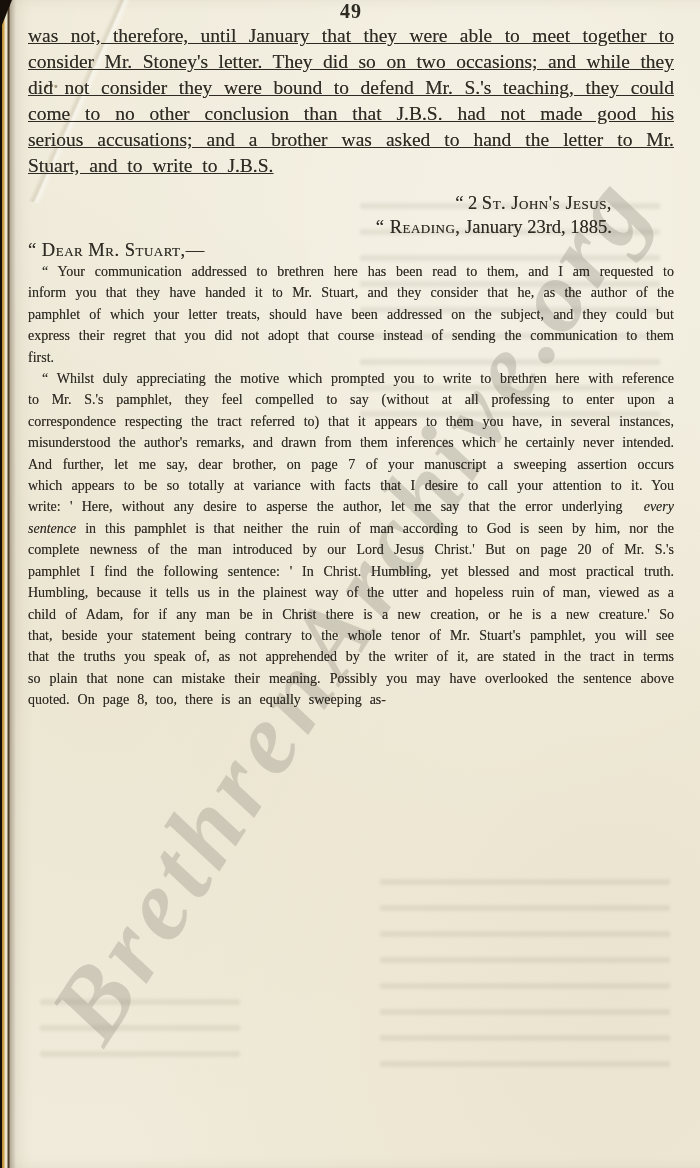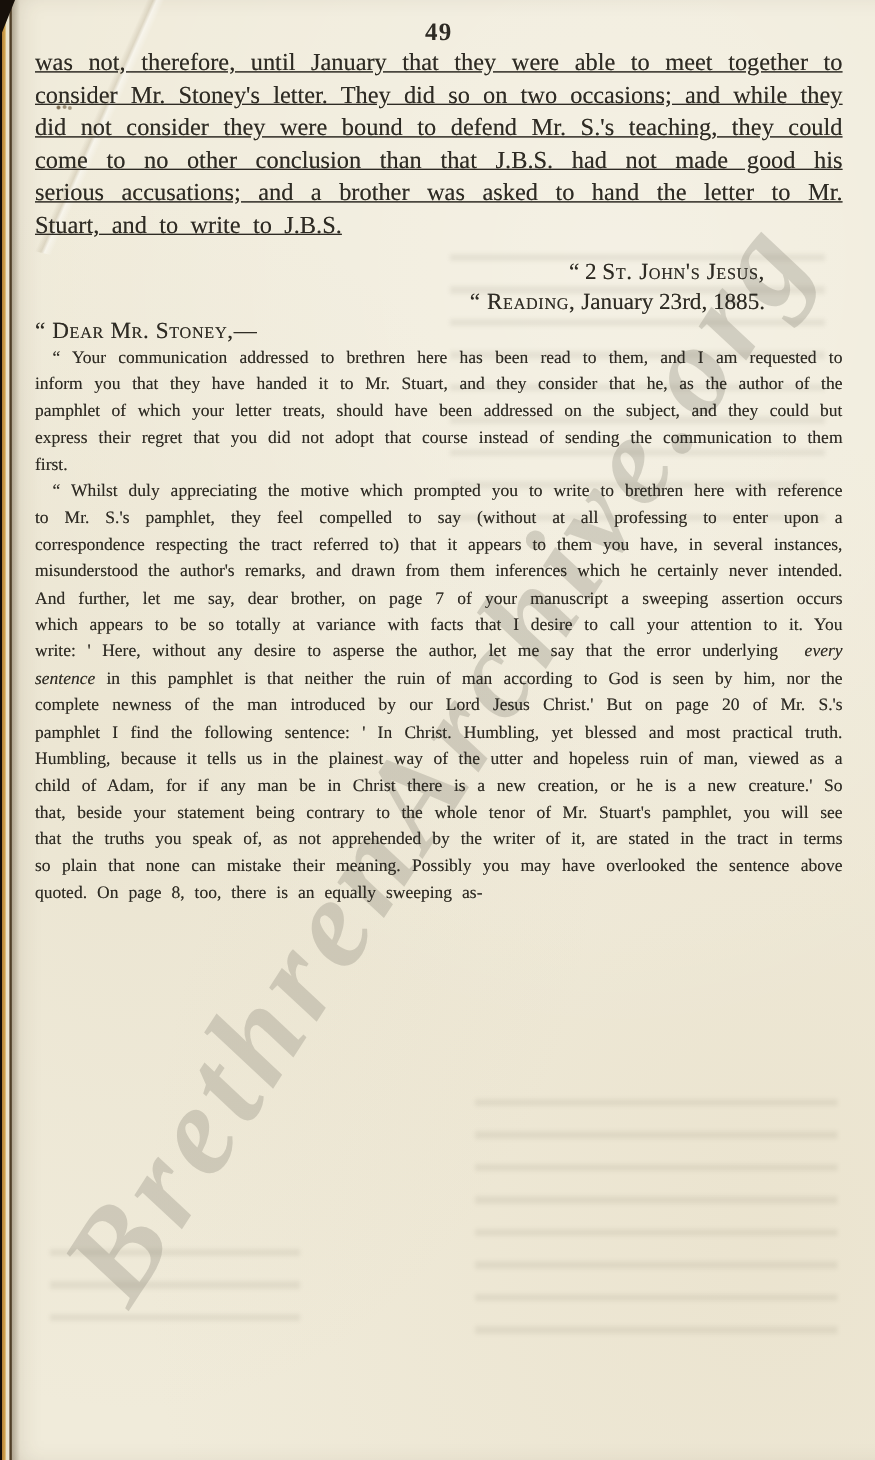--- a/index.html
+++ b/index.html
@@ -57,21 +57,21 @@
   
   .showthrough{
     position:absolute;z-index:0;opacity:.12;filter:blur(1.5px);
     background:repeating-linear-gradient(0deg, transparent 0 13px, rgba(110,104,84,.85) 13px 19px, transparent 19px 26px);
   }
   .st1{left:360px;top:190px;width:300px;height:240px;}
   .st2{left:380px;top:860px;width:290px;height:220px;}
   .st3{left:40px;top:980px;width:200px;height:90px;}
 
   .content{
-    position:absolute;left:28px;right:26px;top:15px;z-index:5;
+    position:absolute;left:28px;right:26px;top:0;z-index:5;
   }
   .content p{margin:0;}
   .page-number{
     margin-top:72px;text-align:center;
     font-size:20px;letter-spacing:1px;font-weight:700;
   }
   .para{
     font-size:19.5px;line-height:26px;text-align:justify;
     word-spacing:5px;
     text-shadow:0 0 .4px rgba(42,38,30,.55);
@@ -115,20 +115,20 @@
     <p class="page-number">49</p>
 
     <p class="para p1">was not, therefore, until January that they were able to meet together to consider Mr. Stoney's letter. They did so on two occasions; and while they did not consider they were bound to defend Mr. S.'s teaching, they could come to no other conclusion than that J.B.S. had not made good his serious accusations; and a brother was asked to hand the letter to Mr. Stuart, and to write to J.B.S.</p>
 
 
     <div class="address">
       <div><span>“ 2 </span><span class="sc">St. John's Jesus,</span></div>
       <div><span class="sc">“ Reading,</span><span> January 23rd, 1885.</span></div>
     </div>
 
-    <p class="salutation sc">“ Dear Mr. Stoney,—</p>
+    <p class="salutation sc">“ Dear Mr. Stuart,—</p>
 
     <p class="letter indent-sm mt">“ Your communication addressed to brethren here has been read to them, and I am requested to inform you that they have handed it to Mr. Stuart, and they consider that he, as the author of the pamphlet of which your letter treats, should have been addressed on the subject, and they could but express their regret that you did not adopt that course instead of sending the communication to them first.</p>
 
     <p class="letter indent-sm mt"><span>“ Whilst duly appreciating the motive which prompted you to write to brethren here with reference to Mr. S.'s pamphlet, they feel compelled to say (without at all professing to enter upon a correspondence respecting the tract referred to) that it appears to them you have, in several instances, misunderstood the author's remarks, and drawn from them inferences which he certainly never intended. And further, let me say, dear brother, on page 7 of your manuscript a sweeping assertion occurs which appears to be so totally at variance with facts that I desire to call your attention to it. You write: ' Here, without any desire to asperse the author, let me say that the error underlying </span><em>every sentence</em><span> in this pamphlet is that neither the ruin of man according to God is seen by him, nor the complete newness of the man introduced by our Lord Jesus Christ.' But on page 20 of Mr. S.'s pamphlet I find the following sentence: ' In Christ. Humbling, yet blessed and most practical truth. Humbling, because it tells us in the plainest way of the utter and hopeless ruin of man, viewed as a child of Adam, for if any man be in Christ there is a new creation, or he is a new creature.' So that, beside your statement being contrary to the whole tenor of Mr. Stuart's pamphlet, you will see that the truths you speak of, as not apprehended by the writer of it, are stated in the tract in terms so plain that none can mistake their meaning. Possibly you may have overlooked the sentence above quoted. On page 8, too, there is an equally sweeping as-</span></p>
 
   </div>
 </div>
 
 </body></html>

